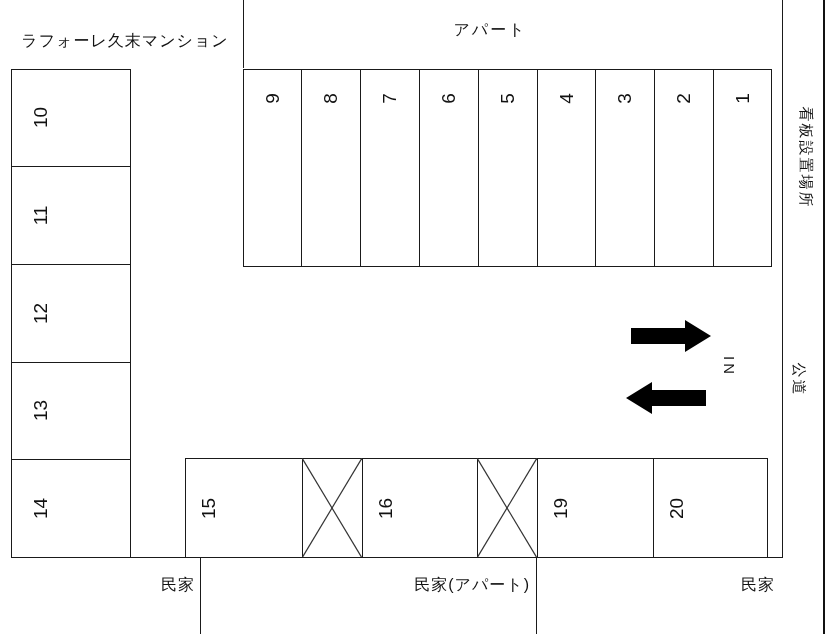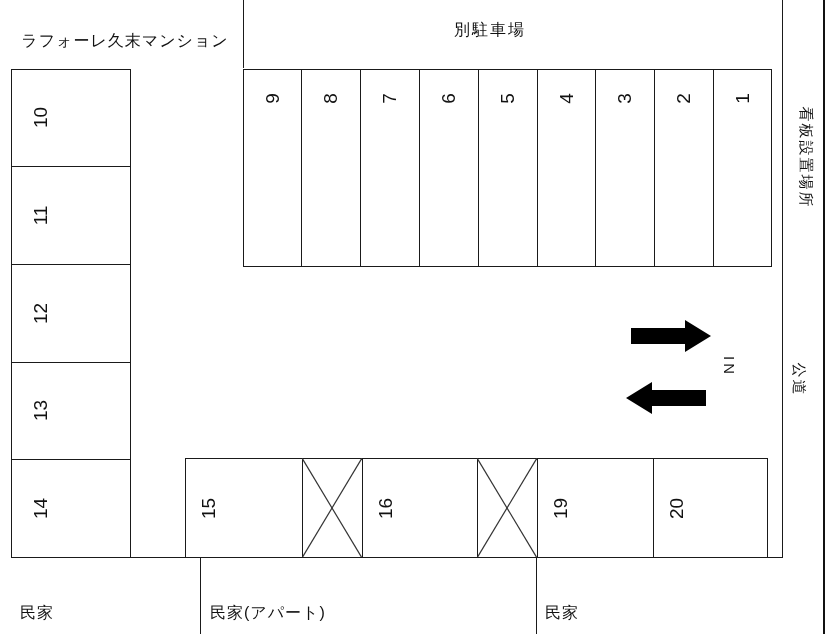--- a/index.html
+++ b/index.html
@@ -64,26 +64,25 @@
   .title-sub {
     position: absolute;
     text-align: center;
     font-size: 16px;
     letter-spacing: 2px;
     color: #111;
     white-space: nowrap;
   }
   .house-label {
     position: absolute;
-    text-align: left;
+    text-align: right;
     font-size: 16px;
     letter-spacing: 1px;
     color: #111;
     white-space: nowrap;
-    margin-top: 28px;
   }
 
   
   .vtext {
     position: absolute;
     transform-origin: center center;
     transform: rotate(90deg);
     font-size: 15px;
     letter-spacing: 2px;
     white-space: nowrap;
@@ -108,21 +107,21 @@
 </style>
 </head>
 <body>
 
 <div id="canvas">
 
   <div class="title-main" style="left:10px; top:8px; width:230px;">
     <div>ラフォーレ久末マンション</div>
   </div>
 
-  <div class="title-sub" style="left:400px; top:20px; width:180px;">別駐車場</div>
+  <div class="title-sub" style="left:400px; top:20px; width:180px;">アパート</div>
 
   <div class="vline" style="left:243px; top:0px; height:68px;"></div>
 
   <div>
 
     <div class="box" style="left:11px; top:69px; width:120px; height:489px;"></div>
 
     <div class="hline" style="left:11px; top:166px; width:120px;"></div>
     <div class="hline" style="left:11px; top:264px; width:120px;"></div>
     <div class="hline" style="left:11px; top:362px; width:120px;"></div>

